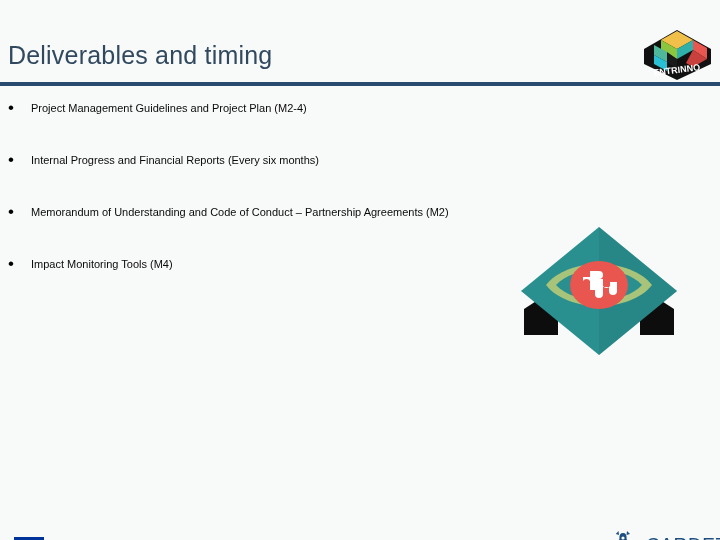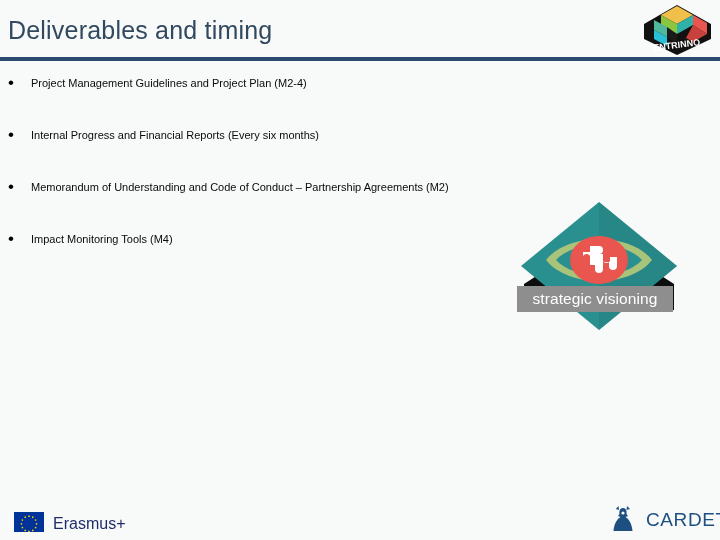--- a/index.html
+++ b/index.html
@@ -11,20 +11,21 @@
     height: 540px;
     background: #f8f9f9;
     font-family: "Liberation Sans", sans-serif;
     overflow: hidden;
     position: relative;
   }
   .slide {
     position: absolute;
     inset: 0;
     background: #f8f9f9;
+    margin-top: 25px;
   }
 
   
   .header {
     position: absolute;
     left: 0; top: 0;
     width: 720px;
     height: 62px;
   }
   .page-title {
@@ -235,23 +236,20 @@
 
       <path d="M50 62 C 68 42, 118 42, 136 62 C 118 82, 68 82, 50 62 Z" fill="#2a8f8f"></path>
 
       <ellipse cx="93" cy="62" rx="29" ry="24" fill="#e8564f"></ellipse>
 
       <g fill="#ffffff">
         <path d="M84 48 h9 a4 4 0 0 1 0 8 h4 v7 a4 4 0 0 0 7 0 v-4 h7 v9 a4 4 0 0 1 -8 0 v-4 h-6 v7 a4 4 0 0 1 -8 0 v-4 h-5 v-9 a4 4 0 0 0 -7 0 v-4 h7 z"></path>
       </g>
     </svg>
 
-    <div class="sv-banner">
-      <span class="sv-banner-text">strategic visioning</span>
-    </div>
   </div>
 
   <div class="erasmus">
     <span class="eu-flag">
       <svg width="30" height="20" viewBox="0 0 30 20" xmlns="http://www.w3.org/2000/svg">
         <rect width="30" height="20" fill="#003399"></rect>
         <g fill="#ffcc00">
           <circle cx="15" cy="4.2" r="0.85"></circle>
           <circle cx="18.8" cy="5.2" r="0.85"></circle>
           <circle cx="21.6" cy="8" r="0.85"></circle>

